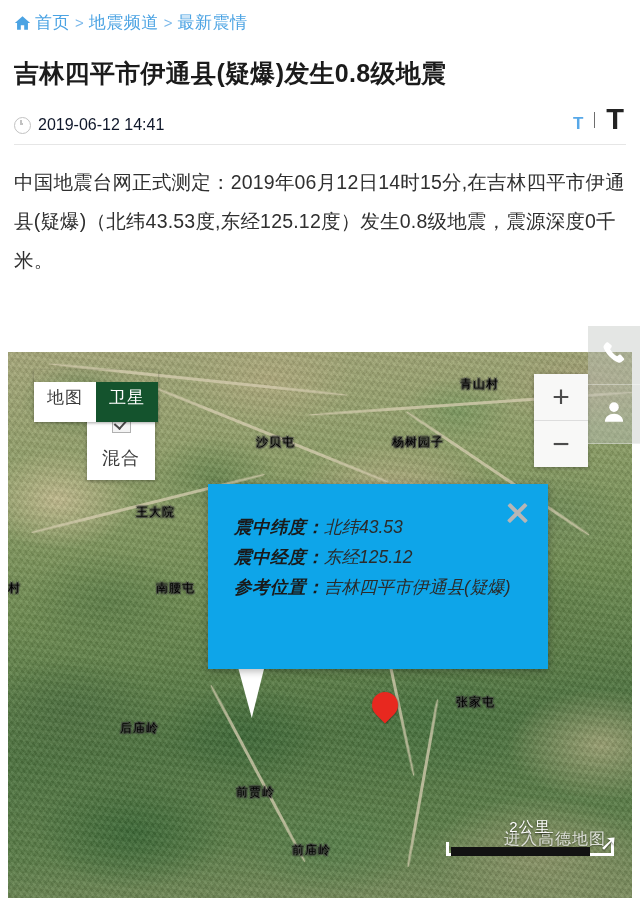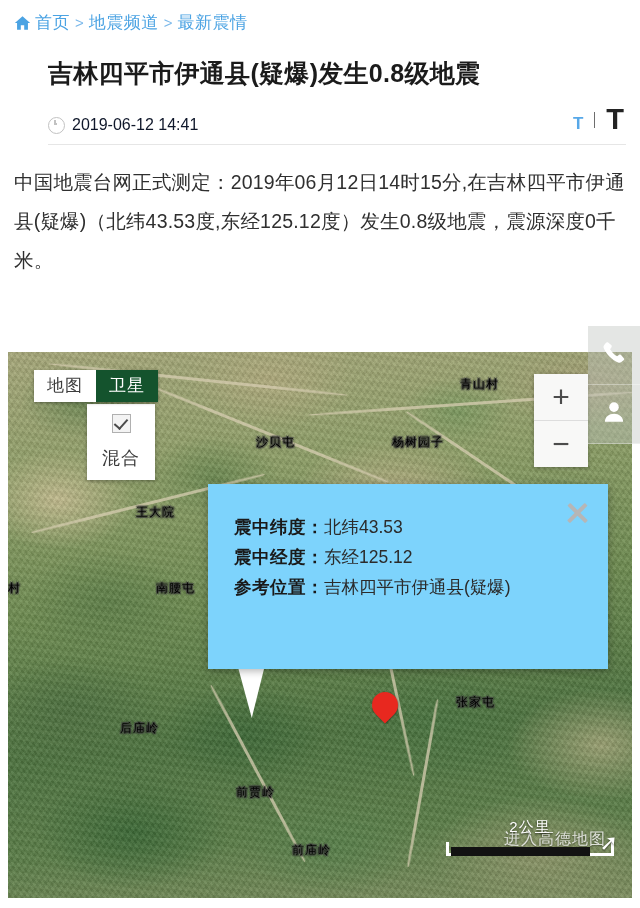--- a/index.html
+++ b/index.html
@@ -41,21 +41,20 @@
   }
   .bc-sep {
     color: #7ab8ea;
     margin: 0 5px;
     font-size: 15px;
   }
 
   
   .article-head {
     padding: 22px 14px 0 14px;
-    margin-left: 34px;
   }
   .article-title {
     font-size: 25px;
     font-weight: 600;
     color: #1b1b1b;
     line-height: 1.25;
     letter-spacing: 0.3px;
     margin: 0;
   }
   .meta-row {
@@ -199,26 +198,27 @@
   
   .map-type {
     position: absolute;
     left: 26px;
     top: 18px;
     display: flex;
     box-shadow: 0 1px 3px rgba(0,0,0,0.35);
     z-index: 6;
   }
   .map-type-btn {
-    padding: 7px 13px 8px 13px;
+    padding: 7px 13px 16px 13px;
     font-size: 17px;
     line-height: 1;
     background: #ffffff;
     color: #3c3c3c;
     letter-spacing: 1px;
+    margin-top: 12px;
   }
   .map-type-btn.active {
     background: #14532d;
     color: #ffffff;
   }
   .map-type-panel {
     position: absolute;
     left: 79px;
     top: 52px;
     width: 68px;
@@ -274,25 +274,26 @@
     font-weight: 400;
     background: rgba(248,248,246,0.93);
   }
   .map-zoom-btn.plus { border-bottom: 1px solid #dddddd; }
 
   
   .info-box {
     position: absolute;
     left: 208px;
     top: 484px;
-    width: 400px;
+    width: 340px;
     height: 185px;
-    background: #7dd3fc;
+    background: #0ea5e9;
     box-shadow: 0 2px 8px rgba(0,0,0,0.30);
     z-index: 8;
+    font-style: italic;
   }
   .info-inner {
     padding: 28px 0 0 26px;
   }
   .info-line {
     font-size: 17.5px;
     line-height: 1.72;
     color: #2b2b2b;
     white-space: nowrap;
   }

